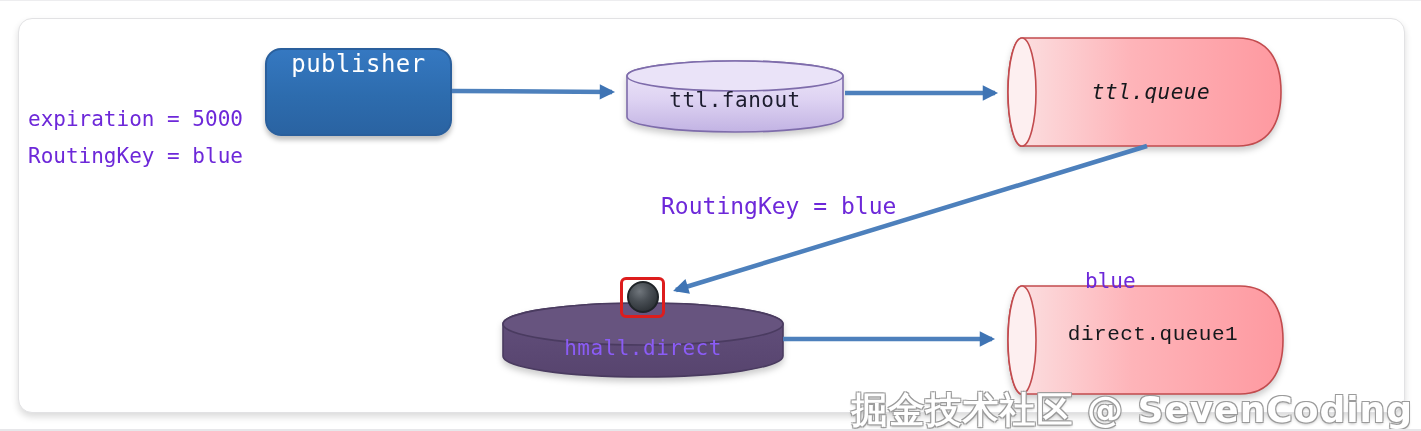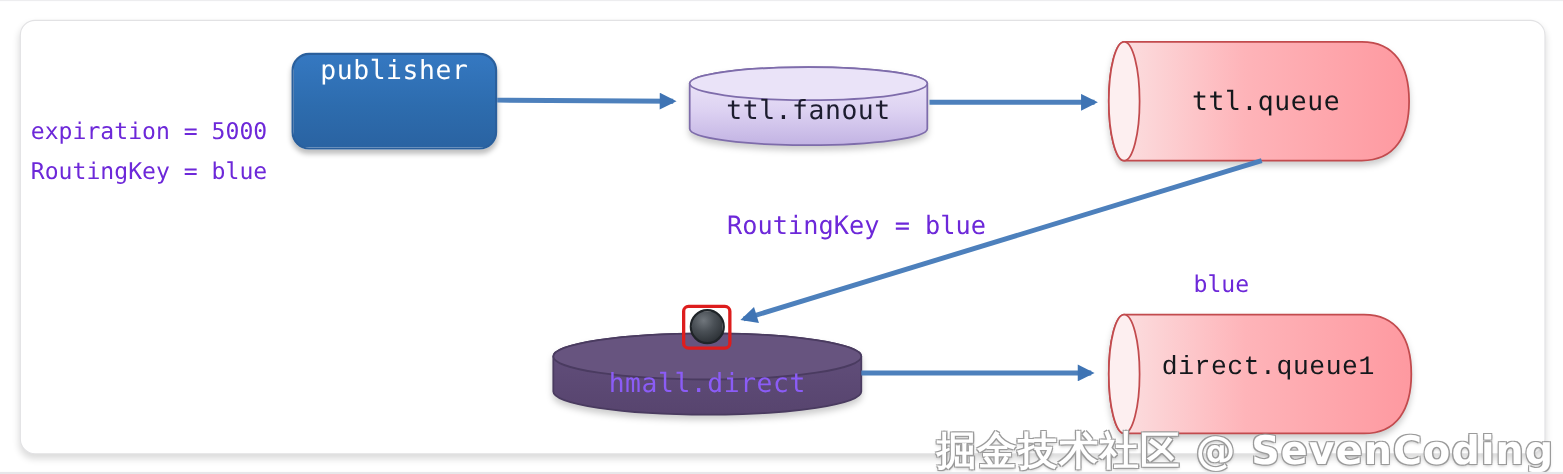--- a/index.html
+++ b/index.html
@@ -19,37 +19,37 @@
 
   .shapes-svg, .arrows-svg {
     position: absolute; left: 0; top: 0; width: 1421px; height: 431px; pointer-events: none;
   }
   .shapes-svg { filter: drop-shadow(0 4px 3px rgba(0,0,0,0.20)); }
 
   .annotation {
     position: absolute; color: #6d28d9; font-size: 21px; white-space: nowrap;
   }
   .annotation.mid { font-size: 23px; }
-  .annotation.small { font-size: 21px; }
+  .annotation.small { font-size: 21px; margin-top: 23px; }
 
   .publisher-box {
     position: absolute; left: 265px; top: 48px; width: 187px; height: 88px;
     background: linear-gradient(180deg, #3578c1 0%, #2d6cae 55%, #2a63a2 100%);
     border: 2px solid #2a5f9c; border-radius: 16px;
     display: flex; align-items: flex-start; justify-content: center;
     color: #ffffff; font-size: 24px; letter-spacing: 0.5px;
     box-shadow: 0 4px 5px rgba(0,0,0,0.25);
   }
 
   .node-label {
     position: absolute; display: flex; align-items: center; justify-content: center;
-    font-size: 24px; white-space: nowrap; letter-spacing: 0.5px;
+    font-size: 21px; white-space: nowrap; letter-spacing: 0.5px;
   }
   .label-fanout   { left: 627px; top: 86px;  width: 216px; height: 28px; color: #1c1c2e; }
-  .label-ttlqueue { left: 1025px; top: 78px; width: 252px; height: 28px; color: #14181c; }
+  .label-ttlqueue { left: 1025px; top: 78px; width: 252px; height: 28px; color: #14181c; font-style: italic; }
   .label-hmall    { left: 503px; top: 334px; width: 280px; height: 28px; color: #8b5cf6; }
   .label-dqueue   { left: 1025px; top: 320px; width: 256px; height: 28px; color: #14181c; font-family: Liberation Mono, monospace; }
 
   .dead-letter-marker {
     position: absolute; left: 627px; top: 281px; width: 32px; height: 32px; border-radius: 50%;
     background: radial-gradient(circle at 38% 30%, #70767c 0%, #4a5056 38%, #2e3338 78%);
     border: 2px solid #1f2428;
   }
   .highlight-box {
     position: absolute; left: 620px; top: 277px; width: 45px; height: 41px;

